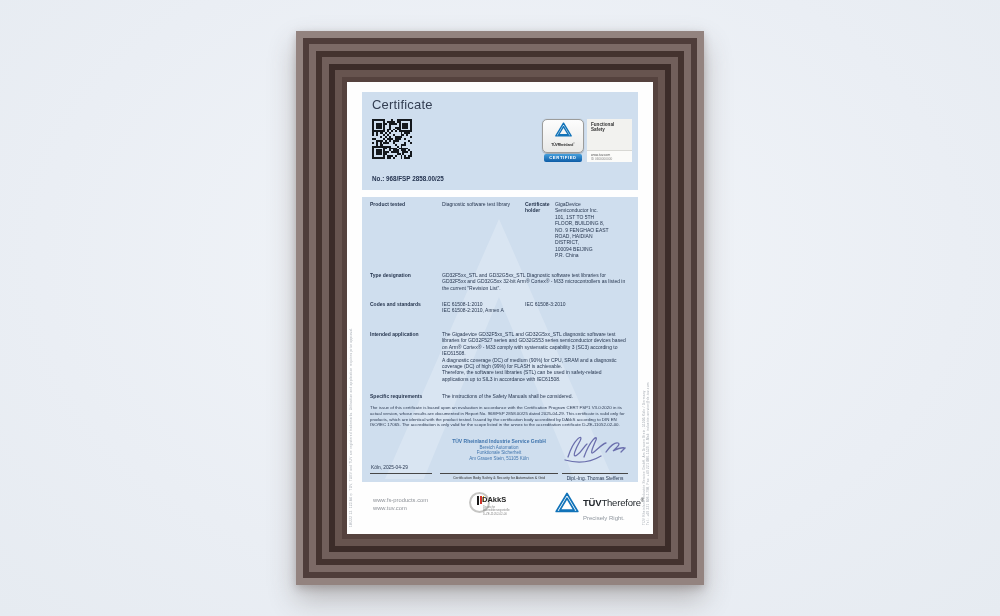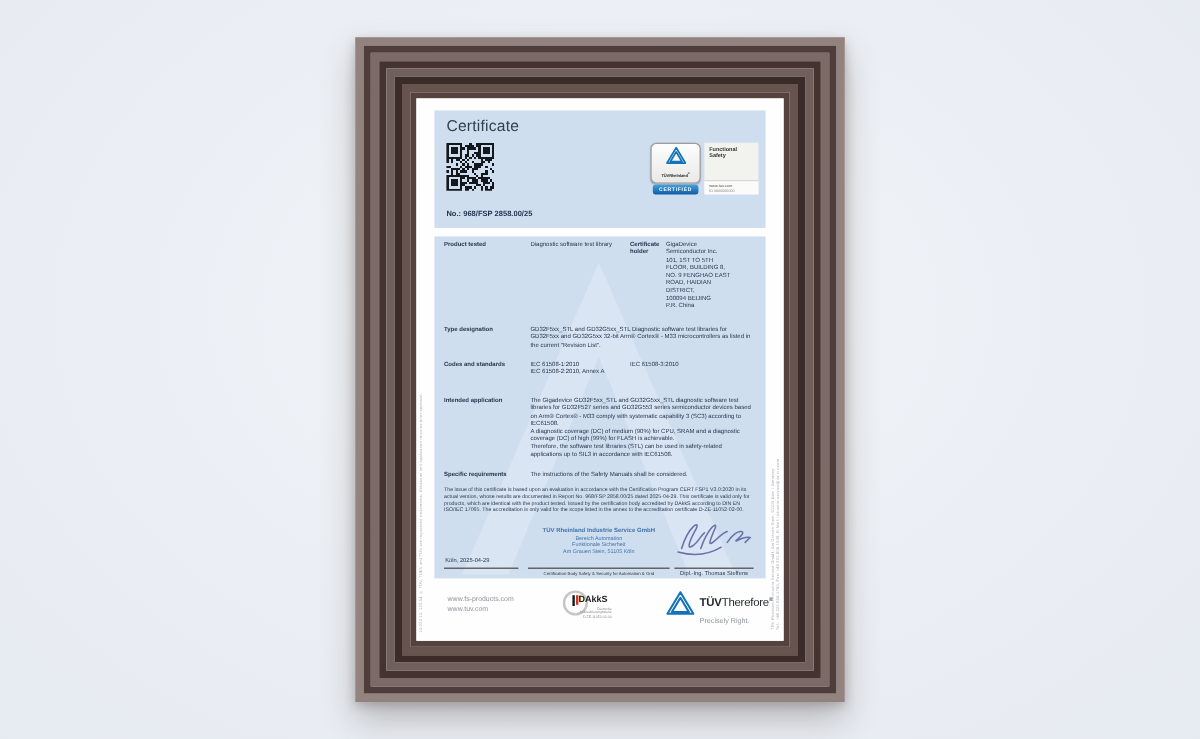--- a/index.html
+++ b/index.html
@@ -69,21 +69,21 @@
   .sig-line { position:absolute; top:276px; border-top:.6px solid #474747; }
   .line-date { left:8px; width:62px; } .line-org { left:78px; width:118px; } .line-signer { left:200px; width:66px; }
   .issue-date { position:absolute; left:9px; top:268px; font-size:4.8px; }
   .issuer-caption { position:absolute; left:70px; top:278.5px; width:134px; text-align:center;
     font-size:3.6px; color:#333; }
   .signer-name { position:absolute; left:196px; top:278.5px; width:74px; text-align:center; font-size:4.8px; }
   .signature { position:absolute; left:194px; top:234px; }
 
   
   .links { position:absolute; left:26px; top:414px; font-size:5.8px; line-height:8px; color:#8e9298; }
-  .dakks { position:absolute; left:122px; top:408px; width:56px; height:36px;text-align:right; }
+  .dakks { position:absolute; left:122px; top:408px; width:56px; height:36px; }
   .dakks-circle { position:absolute; left:0; top:2px; width:21px; height:21px; border-radius:50%;
     border:2.2px solid #c6c6c4; }
   .dakks-bars { position:absolute; left:8px; top:6px; display:flex; gap:1px; align-items:flex-start; }
   .dakks-bars span { width:1.8px; display:block; }
   .dakks-word { position:absolute; left:13px; top:5px; font-size:7.5px; font-weight:bold; color:#222; }
   .dakks-caption { position:absolute; left:14px; top:16px; font-size:2.9px; line-height:3.4px; color:#8a8a8a; }
   .tuv-logo { position:absolute; left:208px; top:410px; }
   .tuv-row { display:flex; align-items:center; gap:4px; }
   .tuv-brand { font-size:9.5px; color:#23282d; letter-spacing:-.2px; }
   .tuv-brand b { font-weight:bold; }

